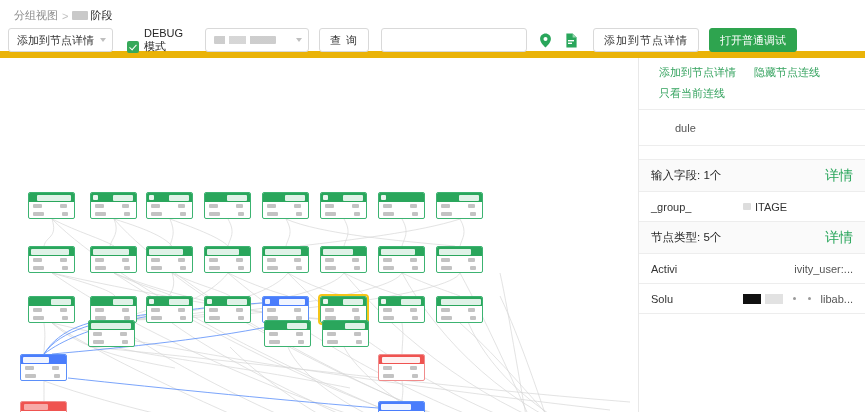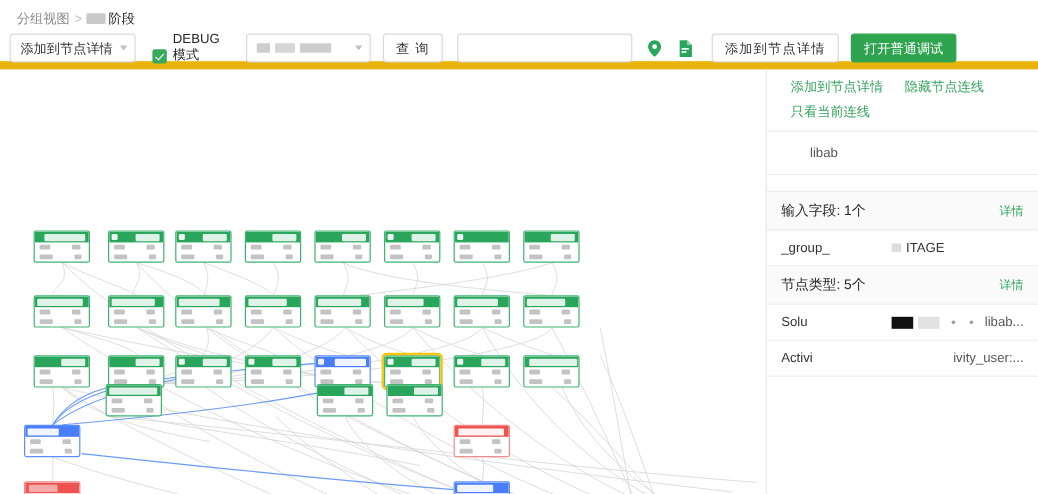--- a/index.html
+++ b/index.html
@@ -146,21 +146,21 @@
   
   .rpanel {
     position: absolute; left: 638px; top: 58px; width: 227px; height: 354px;
     background:#fff; border-left: 1px solid #e8e8e8; overflow:hidden;
   }
   .sec-hd {
     height: 32px; background:#fafafa; border-bottom:1px solid #ededed;
     display:flex; align-items:center; justify-content:space-between;
     padding: 0 12px; font-size: 11.5px; color:#262626;
   }
-  .sec-hd .more { color:#2aa65c; font-size:10px; }
+  .sec-hd .more { color:#2aa65c; font-size:14px; }
   .acts { display:flex; flex-wrap:wrap; gap: 6px 18px; padding: 7px 12px 8px 20px;
           border-bottom:1px solid #ededed; }
   .acts a { color:#35a35f; font-size:11px; text-decoration:none; white-space:nowrap; }
   .kv {
     display:flex; align-items:center; height: 30px; padding: 0 12px;
     border-bottom:1px solid #ededed; font-size:11px; color:#333;
   }
   .kv .k { width: 92px; color:#333; }
   .kv .v { color:#333; flex:1; display:flex; align-items:center; gap:4px; }
   .kv .v.right { justify-content:flex-end; color:#555; }
@@ -717,21 +717,21 @@
 
     <div class="acts">
       <a href="#">添加到节点详情</a>
       <a href="#">隐藏节点连线</a>
       <a href="#">只看当前连线</a>
     </div>
 
 
     <div class="type-row">
       <span style="display:inline-block;width:14px"></span>
-      <span>libab</span>
+      <span>dule</span>
     </div>
 
 
     <div style="height:14px;border-bottom:1px solid #ededed"></div>
 
     <div class="sec-hd">
       <span>输入字段: 1个</span>
       <span class="more">详情</span>
     </div>
 
@@ -739,34 +739,34 @@
       <span class="k">_group_</span>
       <span class="v">
           <span class="redact" style="width:8px;height:7px;background:#ddd"></span>
           <span>ITAGE</span>
         </span>
     </div>
 
     <div class="sec-hd">
       <span>节点类型: 5个</span>
       <span class="more">详情</span>
+    </div>
+
+    <div class="kv">
+      <span class="k">Activi</span>
+      <span class="v right">ivity_user:...</span>
     </div>
 
     <div class="kv">
       <span class="k">Solu</span>
       <span class="v">
         <span class="blk"></span>
         <span class="blk lt"></span>
         <span class="dot2" style="margin-left:6px"></span>
         <span class="dot2" style="margin-left:8px"></span>
       </span>
       <span class="v right" style="flex:0 0 auto">libab...</span>
     </div>
 
-    <div class="kv">
-      <span class="k">Activi</span>
-      <span class="v right">ivity_user:...</span>
-    </div>
-
     <div style="height:8px"></div>
   </div>
 
 </div>
 
 </body></html>

